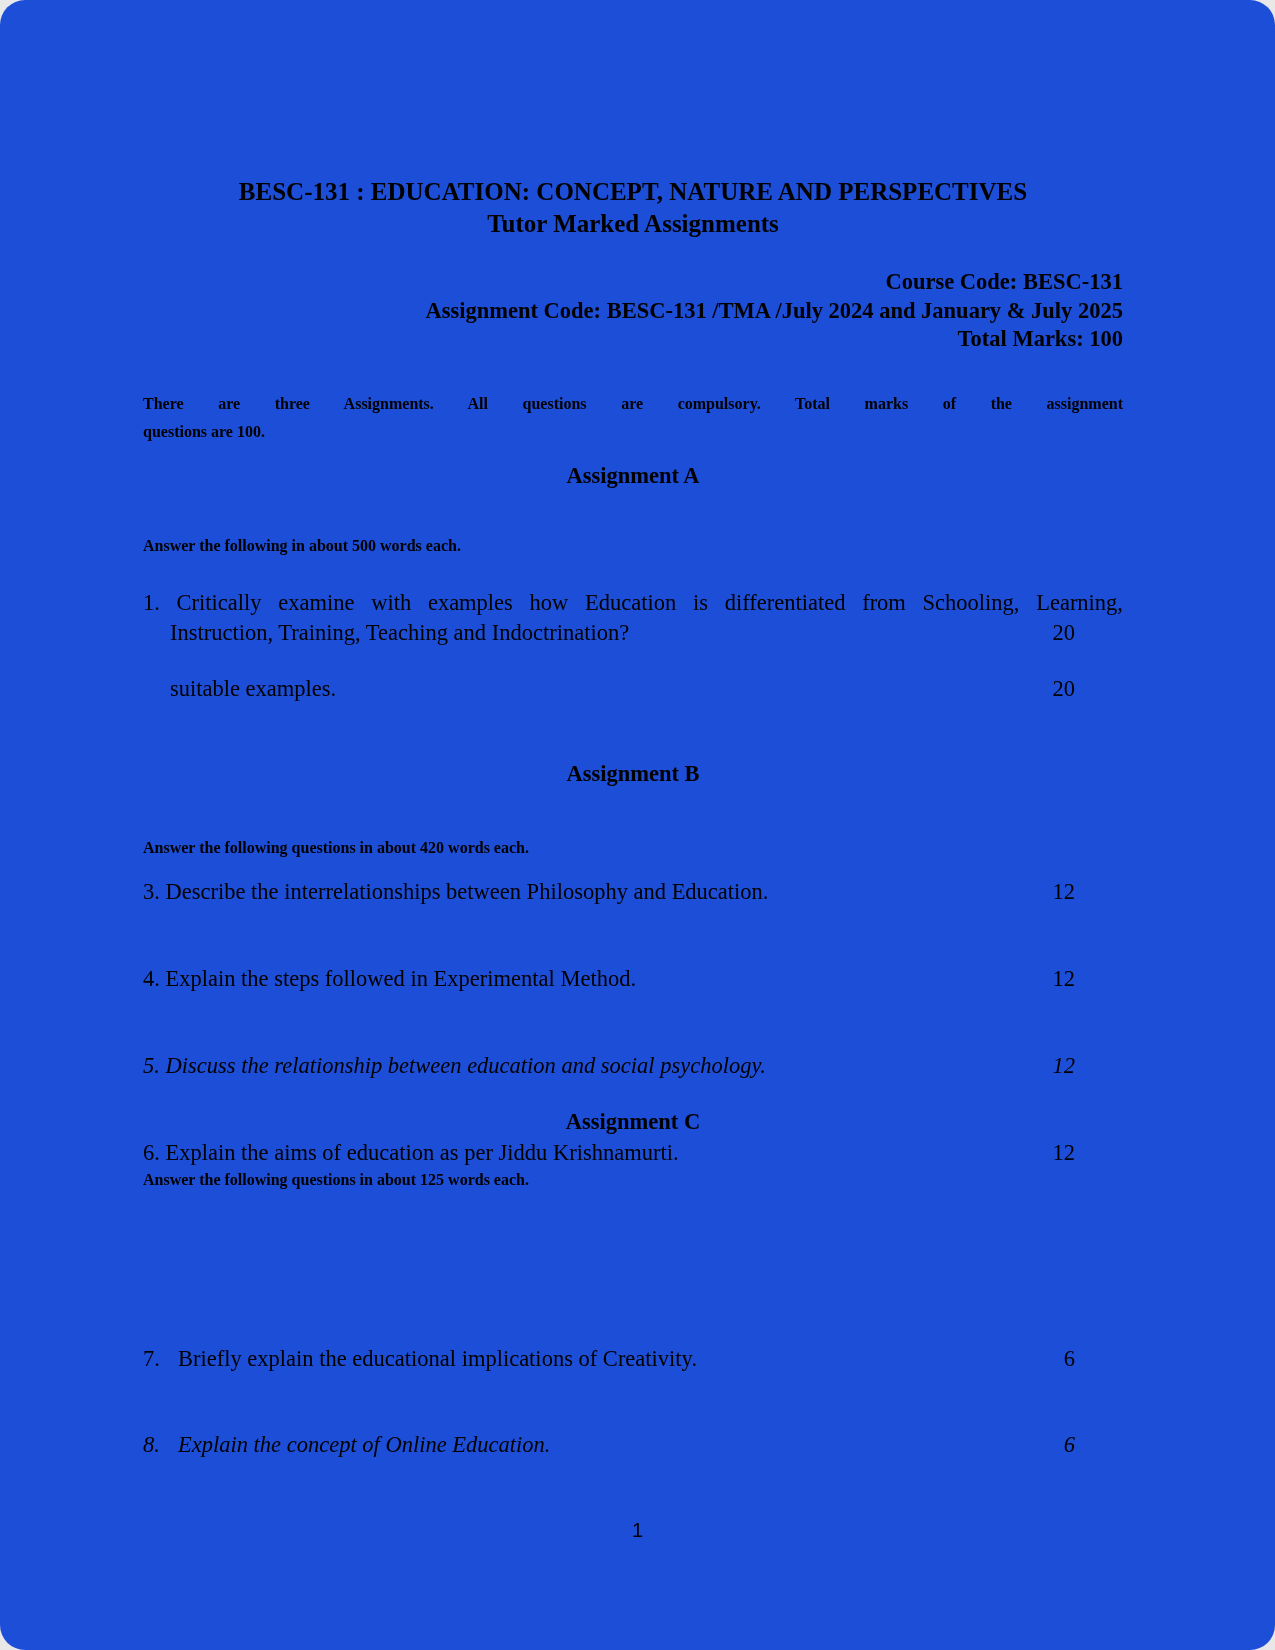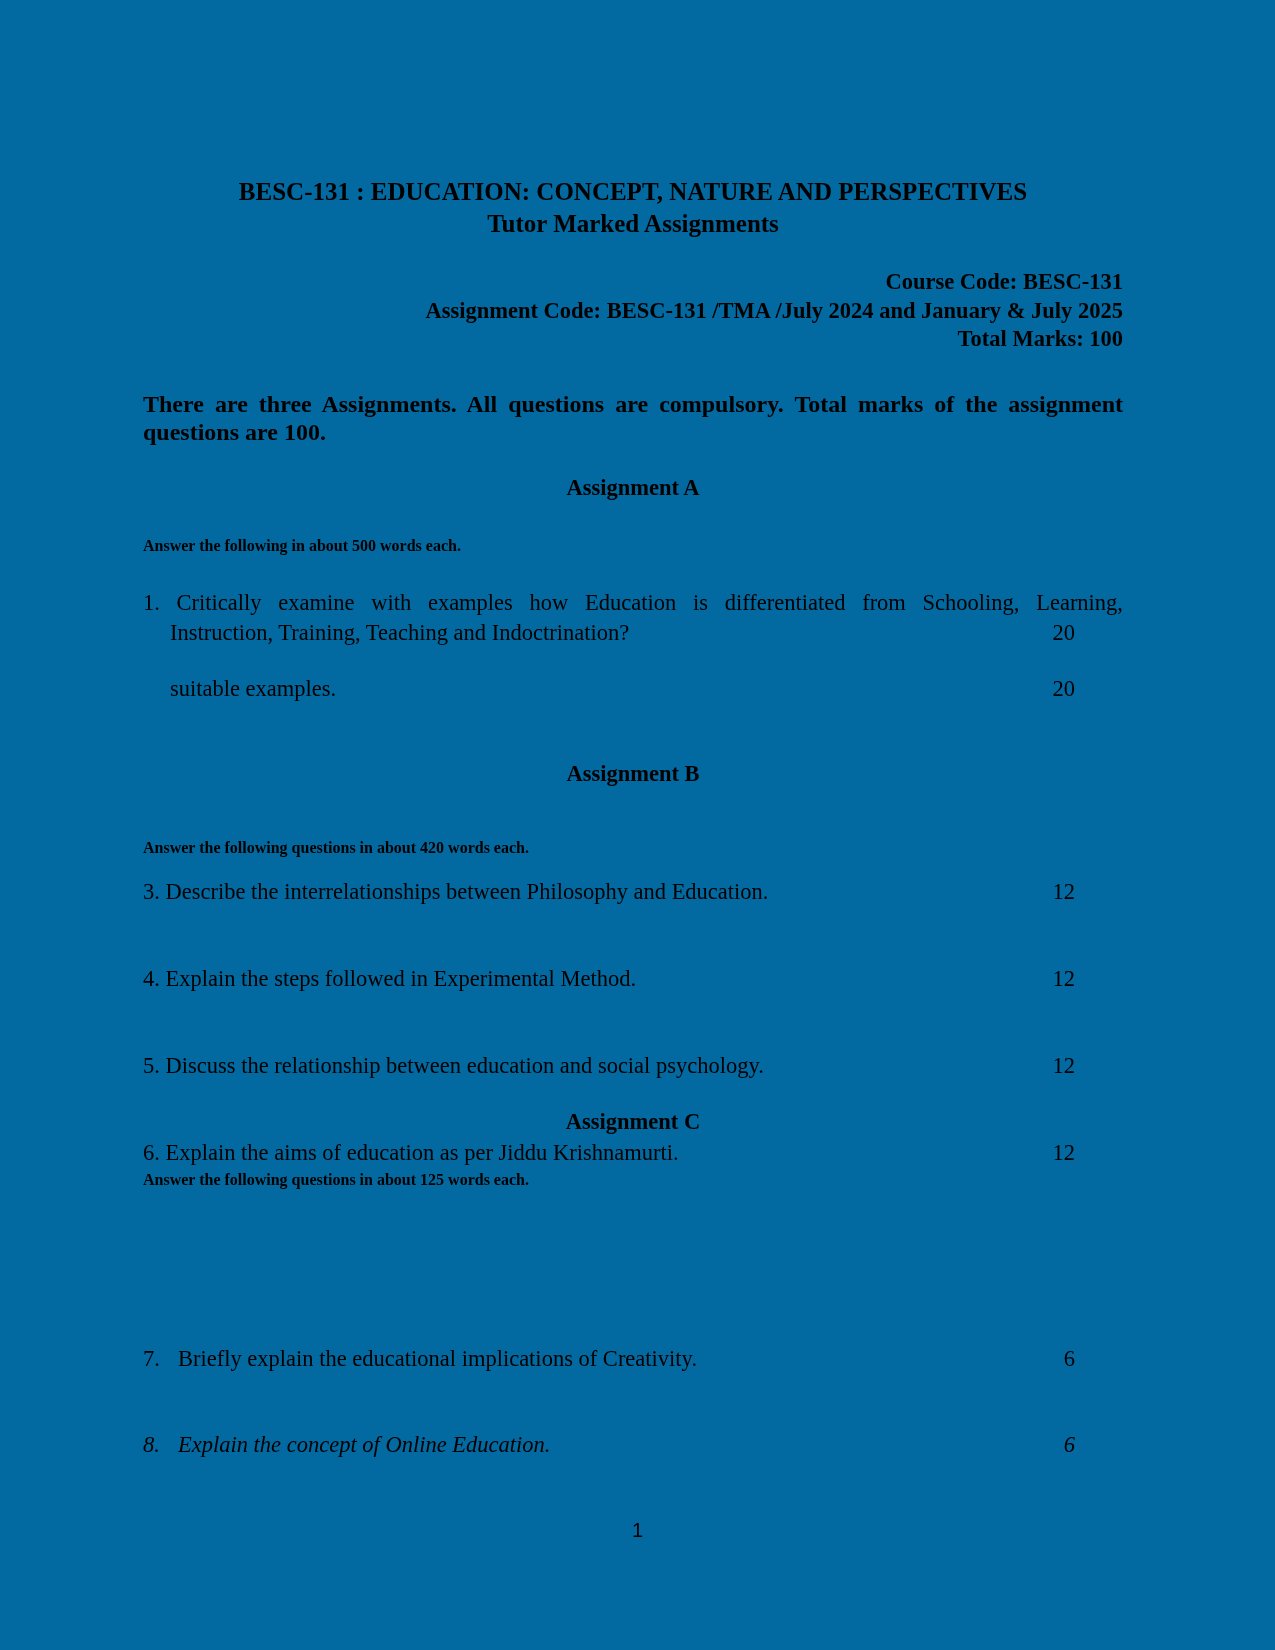--- a/index.html
+++ b/index.html
@@ -1,24 +1,25 @@
 <!DOCTYPE html>
 <html><head>
 <meta charset="utf-8">
 <style>
   html, body { margin: 0; padding: 0; background: #e8e8e8; }
   .page {
     position: relative;
     width: 1275px;
     height: 1650px;
-    background: #0369a1;
+    background: #1d4ed8;
     font-family: "Liberation Serif", "DejaVu Serif", serif;
     color: #000000;
     margin: 0 auto;
     overflow: hidden;
+    border-radius: 25px;
   }
   .col {
     position: absolute;
     left: 143px;
     width: 980px;
   }
   .doc-title {
     top: 176px;
     text-align: center;
     font-weight: bold;
@@ -28,21 +29,21 @@
   .codes {
     top: 268px;
     text-align: right;
     font-weight: bold;
     font-size: 22.5px;
     line-height: 28.5px;
   }
   .intro {
     top: 390px;
     font-weight: bold;
-    font-size: 24px;
+    font-size: 16px;
     line-height: 28px;
   }
   .jline {
     text-align: justify;
     text-align-last: justify;
   }
   .sec-heading {
     text-align: center;
     font-weight: bold;
     font-size: 22.5px;
@@ -98,21 +99,21 @@
     <div>Course Code: BESC-131</div>
     <div>Assignment Code: BESC-131 /TMA /July 2024 and January &amp; July 2025</div>
     <div>Total Marks: 100</div>
   </div>
 
   <div class="col intro">
     <div class="jline">There are three Assignments. All questions are compulsory. Total marks of the assignment</div>
     <div>questions are 100.</div>
   </div>
 
-  <div class="col sec-heading" style="top:474px;">Assignment A</div>
+  <div class="col sec-heading" style="top:462px;">Assignment A</div>
 
   <div class="col instruction" style="top:532px;">Answer the following in about 500 words each.</div>
 
   <div class="col question" style="top:588px;">
     <div class="jline">1. Critically examine with examples how Education is differentiated from Schooling, Learning,</div>
     <div class="q-line2">
       <span>Instruction, Training, Teaching and Indoctrination?</span>
       <span class="marks">20</span>
     </div>
   </div>
@@ -131,21 +132,21 @@
   <div class="col question q-single" style="top:877px;">
     <span>3. Describe the interrelationships between Philosophy and Education.</span>
     <span class="marks">12</span>
   </div>
 
   <div class="col question q-single" style="top:934px;">
     <span>4. Explain the steps followed in Experimental Method.</span>
     <span class="marks">12</span>
   </div>
 
-  <div class="col question q-single" style="top:991px;">
+  <div class="col question q-single" style="top:991px;font-style:italic;">
     <span>5. Discuss the relationship between education and social psychology.</span>
     <span class="marks">12</span>
   </div>
 
   <div class="col question q-single" style="top:1048px;">
     <span>6. Explain the aims of education as per Jiddu Krishnamurti.</span>
     <span class="marks">12</span>
   </div>
 
   <div class="col sec-heading" style="top:1108px;">Assignment C</div>

